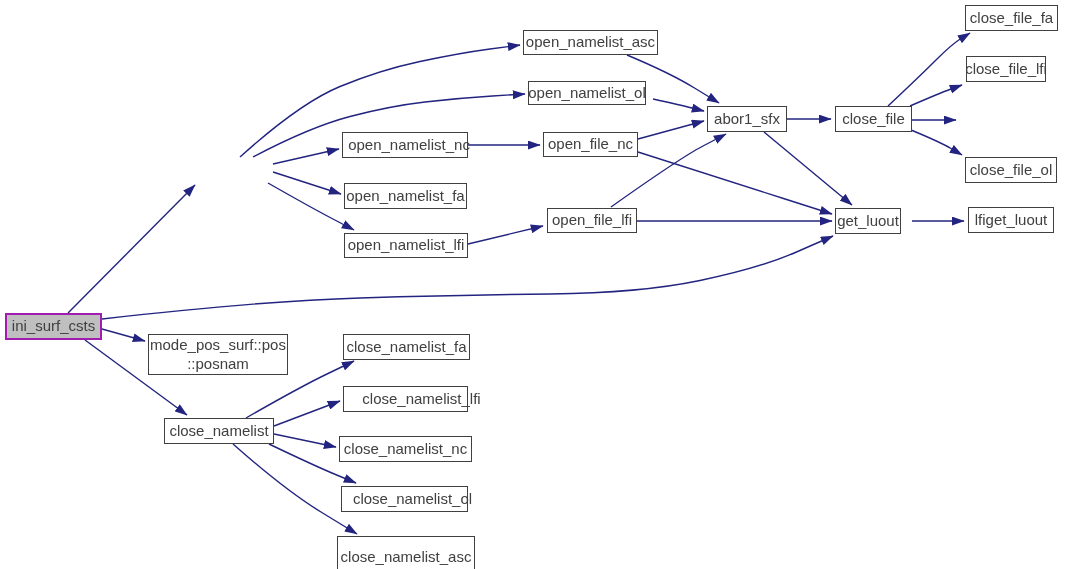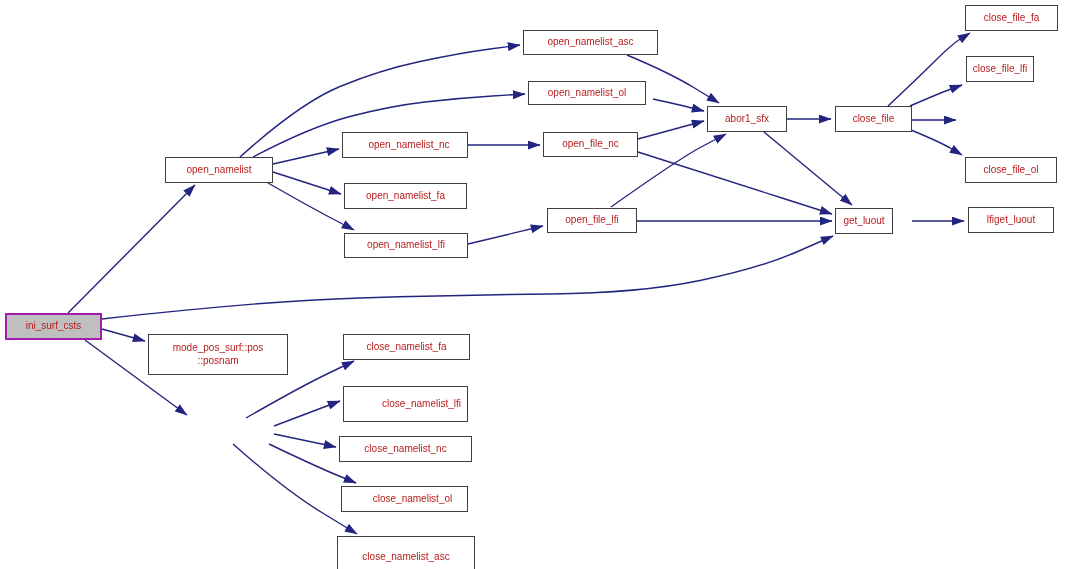--- a/index.html
+++ b/index.html
@@ -21,22 +21,22 @@
     top: 0;
     width: 100%;
     height: 100%;
     display: block;
   }
   .node {
     position: absolute;
     box-sizing: border-box;
     background: #ffffff;
     border: 1px solid #404040;
-    color: #b91c1c;
-    font-size: 10px;
+    color: #404040;
+    font-size: 15px;
     line-height: 1.25;
     display: flex;
     align-items: center;
     justify-content: center;
     text-align: center;
     white-space: pre-line;
     cursor: pointer;
     z-index: 2;
   }
   .node.highlight {
@@ -82,35 +82,35 @@
       <path d="M912,120 L956,120" class="edge" stroke="#22247f" marker-end="url(#arrow)"></path>
       <path d="M911,130 Q940,142 951,148.5 L962,155" class="edge" stroke="#22247f" marker-end="url(#arrow)"></path>
       <path d="M912,221 L964,221" class="edge" stroke="#22247f" marker-end="url(#arrow)"></path>
       <path d="M246,418 Q300,387 327,374 L354,361" class="edge" stroke="#22247f" marker-end="url(#arrow)"></path>
       <path d="M274,426 L340,401" class="edge" stroke="#22247f" marker-end="url(#arrow)"></path>
       <path d="M274,434 L336,447" class="edge" stroke="#22247f" marker-end="url(#arrow)"></path>
       <path d="M269,444 Q315,466 335.5,474.5 L356,483" class="edge" stroke="#22247f" marker-end="url(#arrow)"></path>
       <path d="M233,444 Q285,490 321,512 L357,534" class="edge" stroke="#22247f" marker-end="url(#arrow)"></path>
     </svg>
     <div class="node highlight" style="left: 5px; top: 313px; width: 97px; height: 27px;">ini_surf_csts</div>
-    <div class="node" style="left: 165px; top: 157px; width: 108px; height: 26px;">open_namelist</div>
     <div class="node" style="left: 523px; top: 30px; width: 135px; height: 25px;">open_namelist_asc</div>
     <div class="node" style="left: 528px; top: 81px; width: 118px; height: 24px;">open_namelist_ol</div>
     <div class="node" style="left: 342px; top: 132px; width: 126px; height: 26px; padding-left: 8px;">open_namelist_nc</div>
     <div class="node" style="left: 344px; top: 233px; width: 124px; height: 25px;">open_namelist_lfi</div>
     <div class="node" style="left: 344px; top: 183px; width: 123px; height: 26px;">open_namelist_fa</div>
     <div class="node" style="left: 543px; top: 132px; width: 95px; height: 25px;">open_file_nc</div>
     <div class="node" style="left: 547px; top: 208px; width: 90px; height: 25px;">open_file_lfi</div>
     <div class="node" style="left: 707px; top: 106px; width: 80px; height: 26px;">abor1_sfx</div>
     <div class="node" style="left: 835px; top: 106px; width: 77px; height: 26px;">close_file</div>
-    <div class="node" style="left: 835px; top: 208px; width: 58px; height: 26px;">get_luout</div>
+    <div class="node" style="left: 835px; top: 208px; width: 66px; height: 26px;">get_luout</div>
     <div class="node" style="left: 965px; top: 5px; width: 93px; height: 26px;">close_file_fa</div>
-    <div class="node" style="left: 966px; top: 56px; width: 68px; height: 26px;">close_file_lfi</div>
+    <div class="node" style="left: 966px; top: 56px; width: 80px; height: 26px;">close_file_lfi</div>
     <div class="node" style="left: 965px; top: 157px; width: 92px; height: 26px;">close_file_ol</div>
     <div class="node" style="left: 968px; top: 207px; width: 86px; height: 26px;">lfiget_luout</div>
     <div class="node" style="left: 148px; top: 334px; width: 140px; height: 41px;">mode_pos_surf::pos
 ::posnam</div>
+    <div class="node" style="left: 164px; top: 418px; width: 110px; height: 26px;">close_namelist</div>
     <div class="node" style="left: 343px; top: 334px; width: 127px; height: 26px;">close_namelist_fa</div>
-    <div class="node" style="left: 343px; top: 386px; width: 125px; height: 36px; padding-left: 32px;">close_namelist_lfi</div>
+    <div class="node" style="left: 343px; top: 386px; width: 125px; height: 26px; padding-left: 32px;">close_namelist_lfi</div>
     <div class="node" style="left: 339px; top: 436px; width: 133px; height: 26px;">close_namelist_nc</div>
     <div class="node" style="left: 341px; top: 486px; width: 127px; height: 26px; padding-left: 16px;">close_namelist_ol</div>
     <div class="node" style="left: 337px; top: 536px; width: 138px; height: 42px;">close_namelist_asc</div>
   </div>
 
 </body></html>

